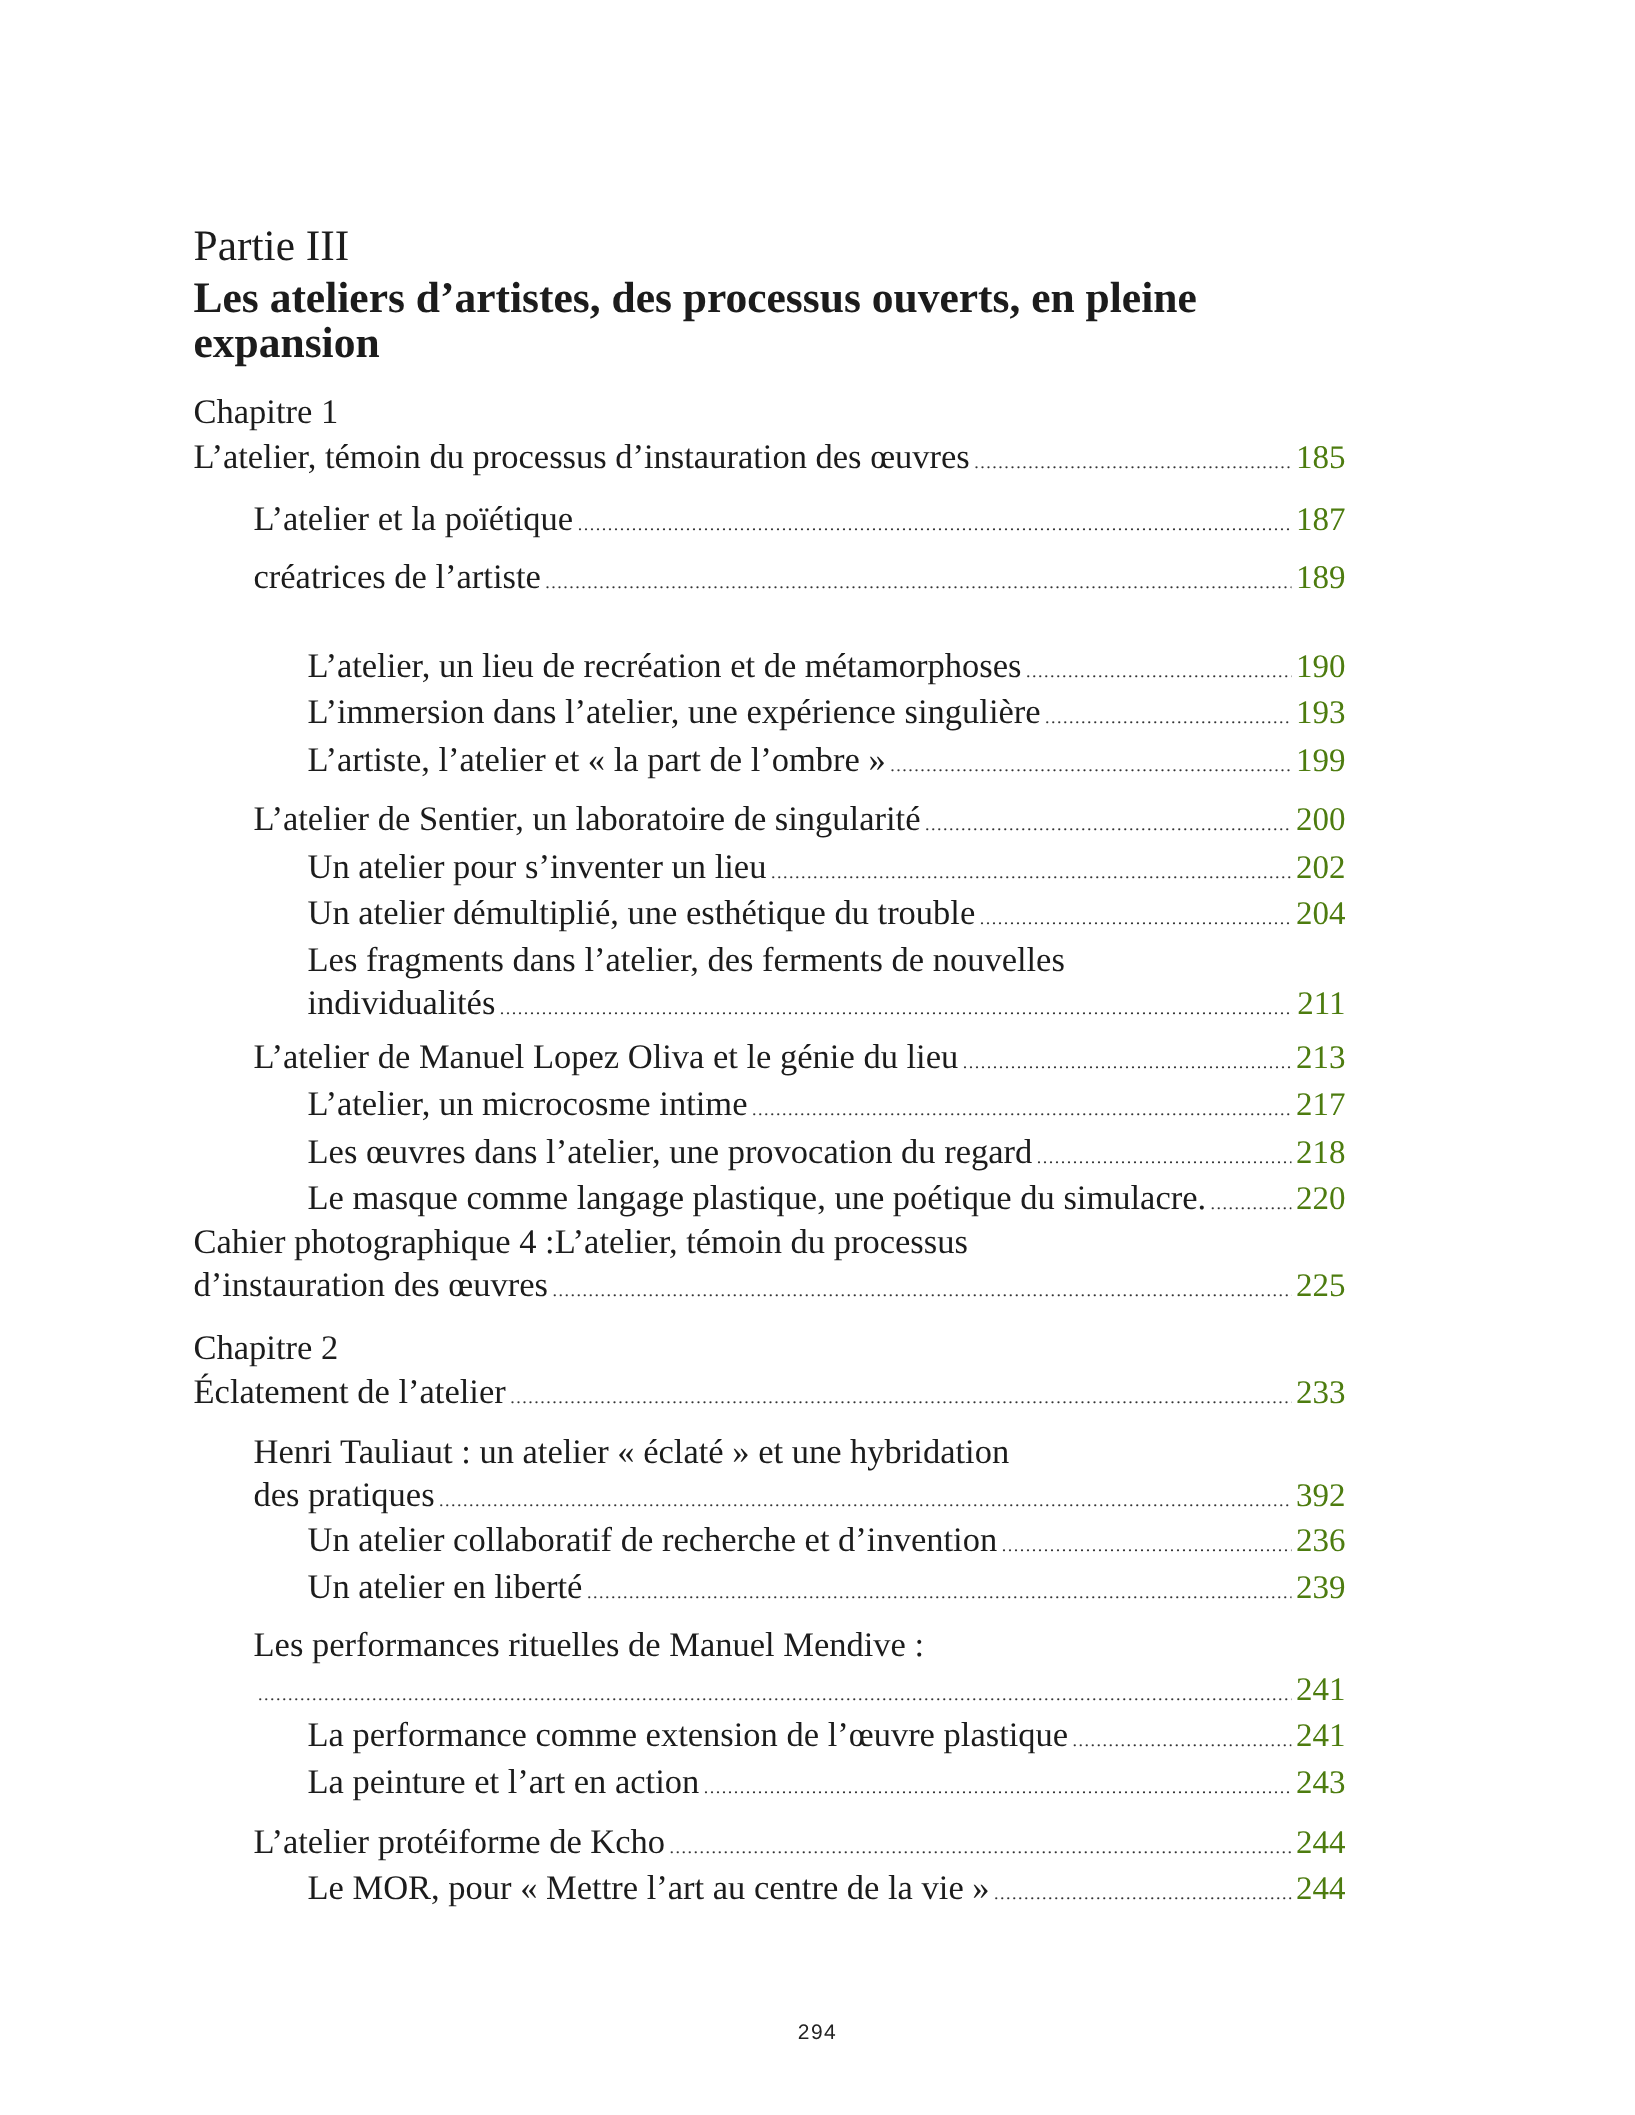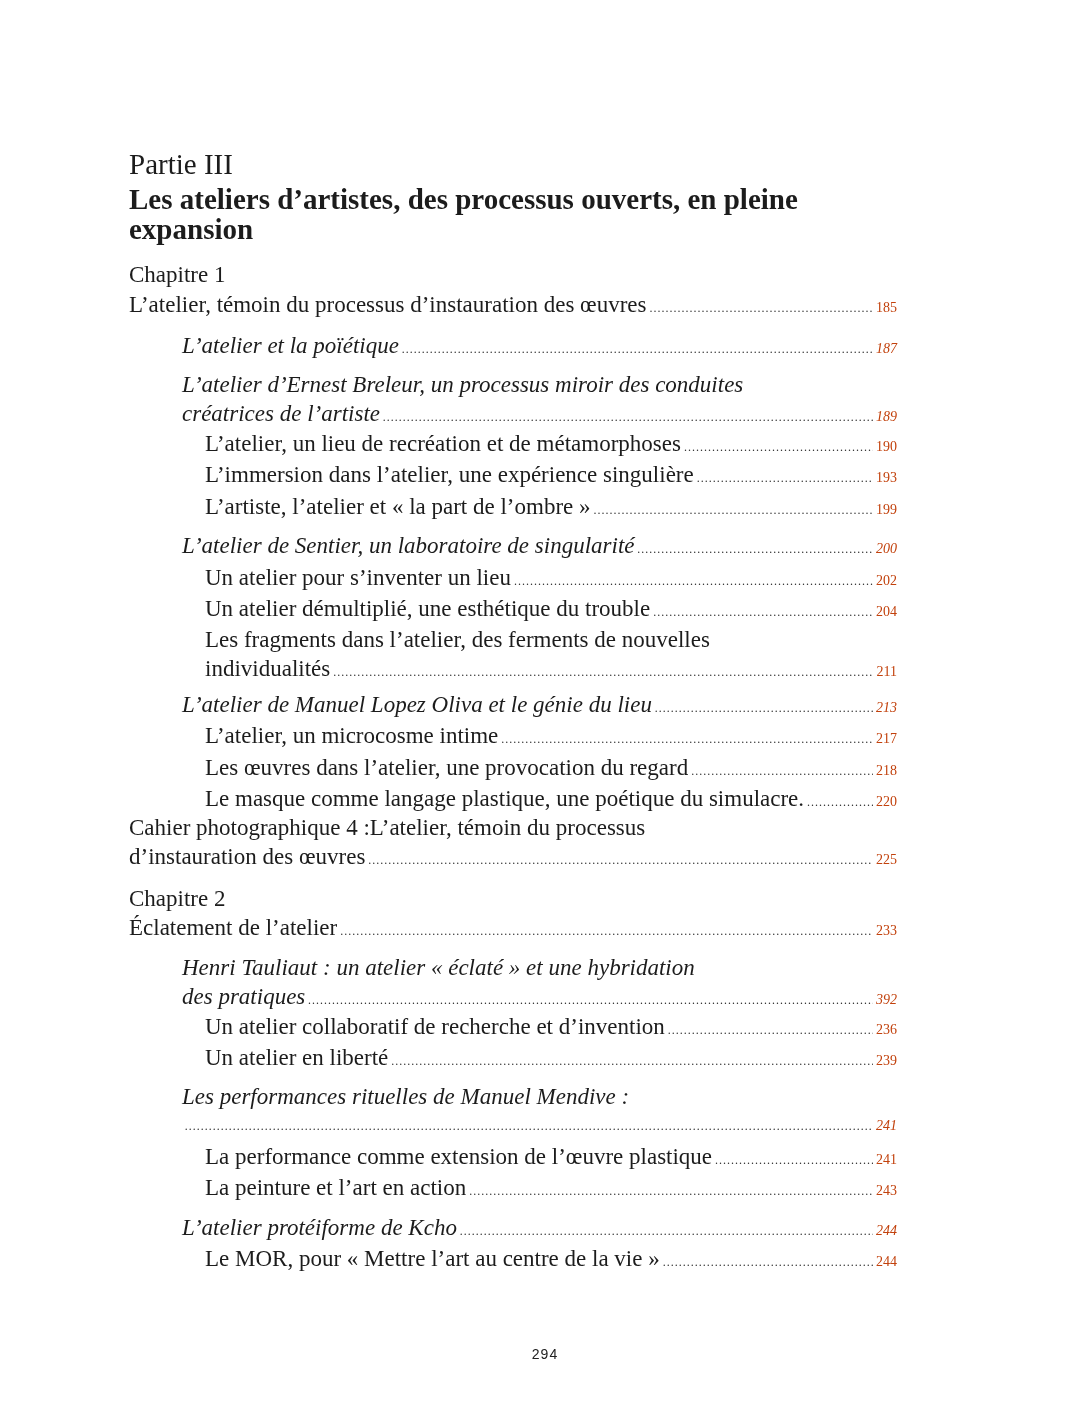--- a/index.html
+++ b/index.html
@@ -6,23 +6,23 @@
   body { width: 1090px; height: 1410px; position: relative; overflow: hidden; }
   .page { position: absolute; left: 129px; top: 0; width: 768px; color: #1c1c1c;
           font-family: "Liberation Serif", "DejaVu Serif", serif; }
   .part-label { position: absolute; top: 146px; left: 0; font-size: 29px; font-weight: normal; line-height: 36px; white-space: nowrap; }
   .part-title { position: absolute; top: 184px; left: 0; font-size: 29px; font-weight: bold; line-height: 30px; width: 680px; }
   .entry { position: absolute; left: 0; right: 0; font-size: 23px; line-height: 29px; }
   .row { display: flex; align-items: baseline; white-space: nowrap; }
   .row .t { flex: 0 0 auto; }
   .row .dots { flex: 1 1 auto; overflow: hidden; font-size: 12px; color: #333; letter-spacing: 1px; margin: 0 3px; }
   .row .dots::before { content: "........................................................................................................................................................................................................................................................................"; }
-  .row .p { flex: 0 0 auto; font-size: 14px; color: #c2410c; text-align: right; }
+  .row .p { flex: 0 0 auto; font-size: 22px; color: #4d7c0f; text-align: right; }
   .l1 { left: 0; }
-  .l2 { left: 53px; font-style: italic; }
+  .l2 { left: 40px; }
   .l3 { left: 76px; }
   .chap-label { position: absolute; left: 0; font-size: 23px; line-height: 29px; }
   .firstline { white-space: nowrap; }
   .page-number { position: absolute; top: 1346px; left: 0; right: 0; text-align: center; font-family: Liberation Sans, sans-serif; font-size: 14px; color: #222; letter-spacing: 1px; }
 </style>
 </head>
 <body>
 
 <div class="page">
 
@@ -40,21 +40,20 @@
 
   <div class="entry l2" style="top:331px">
     <div class="row">
         <span class="t">L’atelier et la poïétique</span>
         <span class="dots"></span>
         <span class="p">187</span>
       </div>
   </div>
 
   <div class="entry l2" style="top:370px">
-    <div class="firstline">L’atelier d’Ernest Breleur, un processus miroir des conduites</div>
     <div class="row">
         <span class="t">créatrices de l’artiste</span>
         <span class="dots"></span>
         <span class="p">189</span>
       </div>
   </div>
 
   <div class="entry l3" style="top:429px">
     <div class="row">
         <span class="t">L’atelier, un lieu de recréation et de métamorphoses</span>

